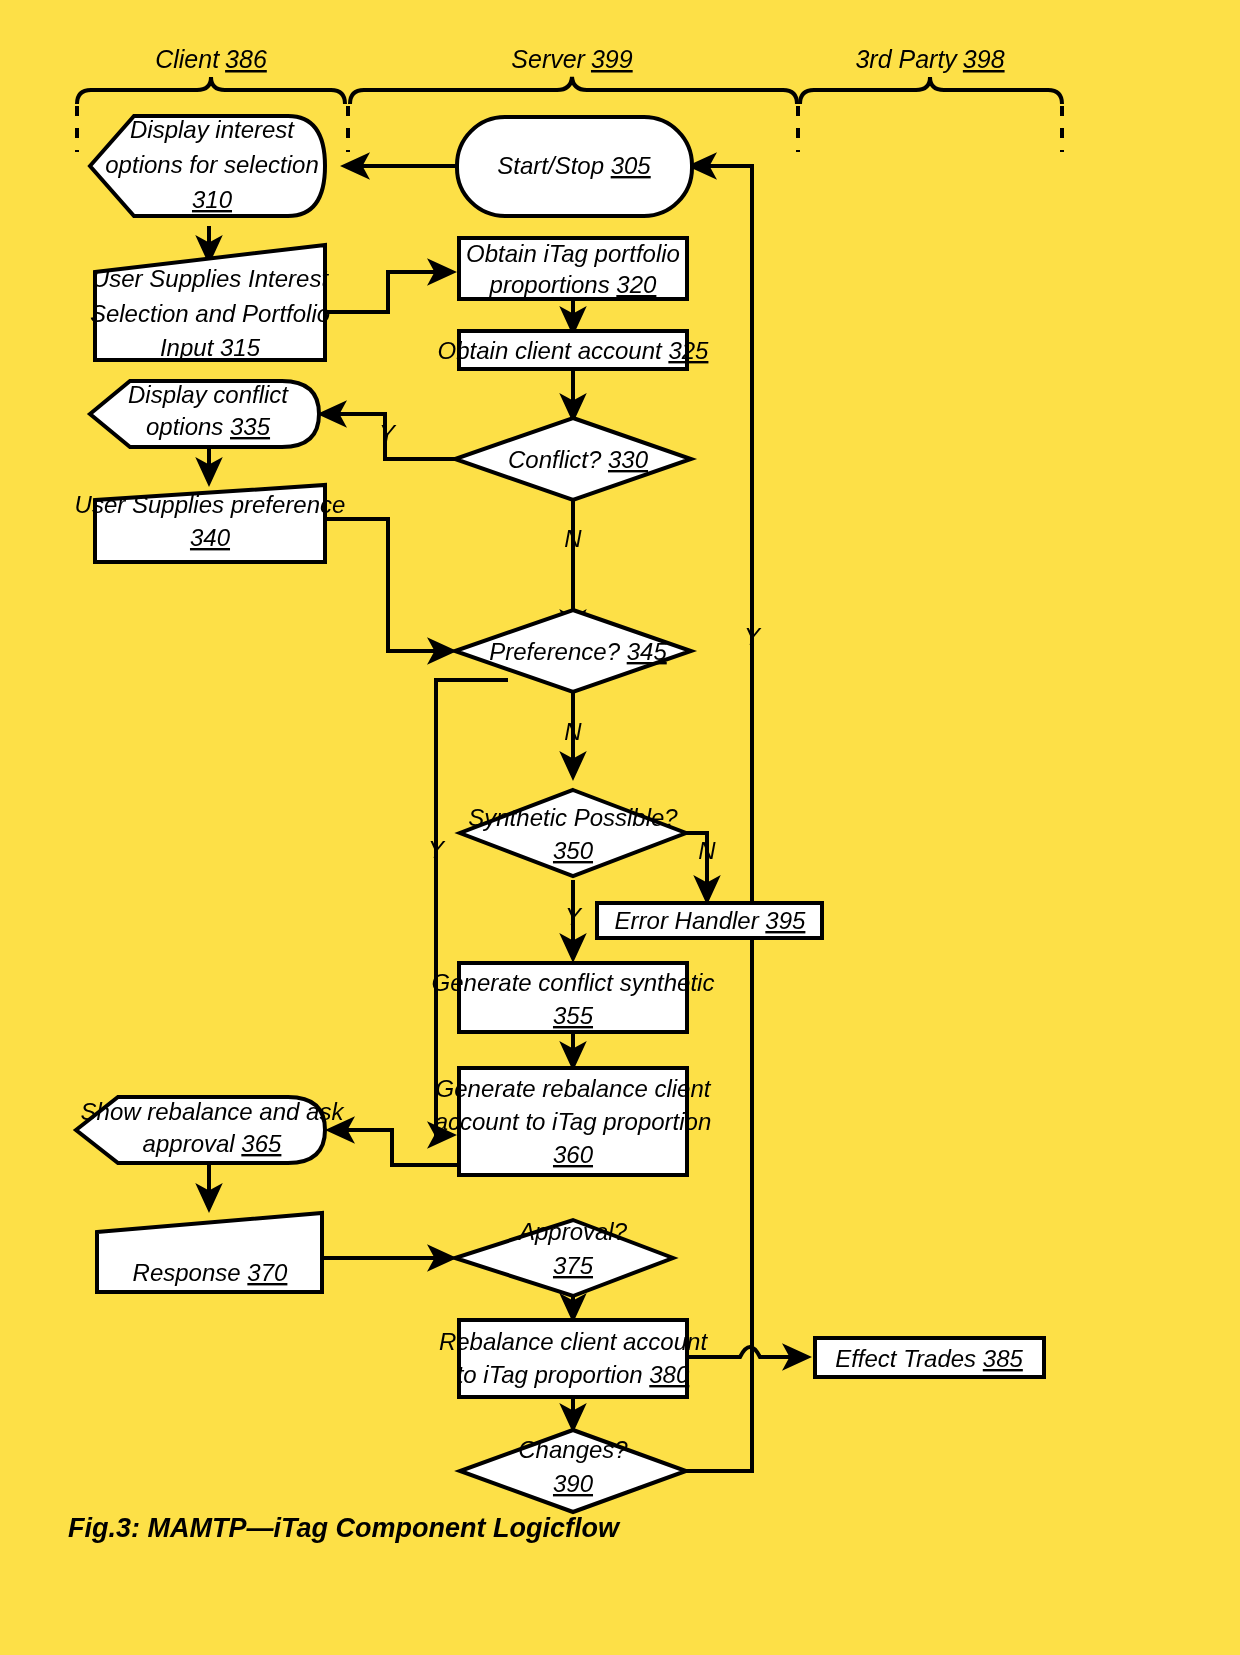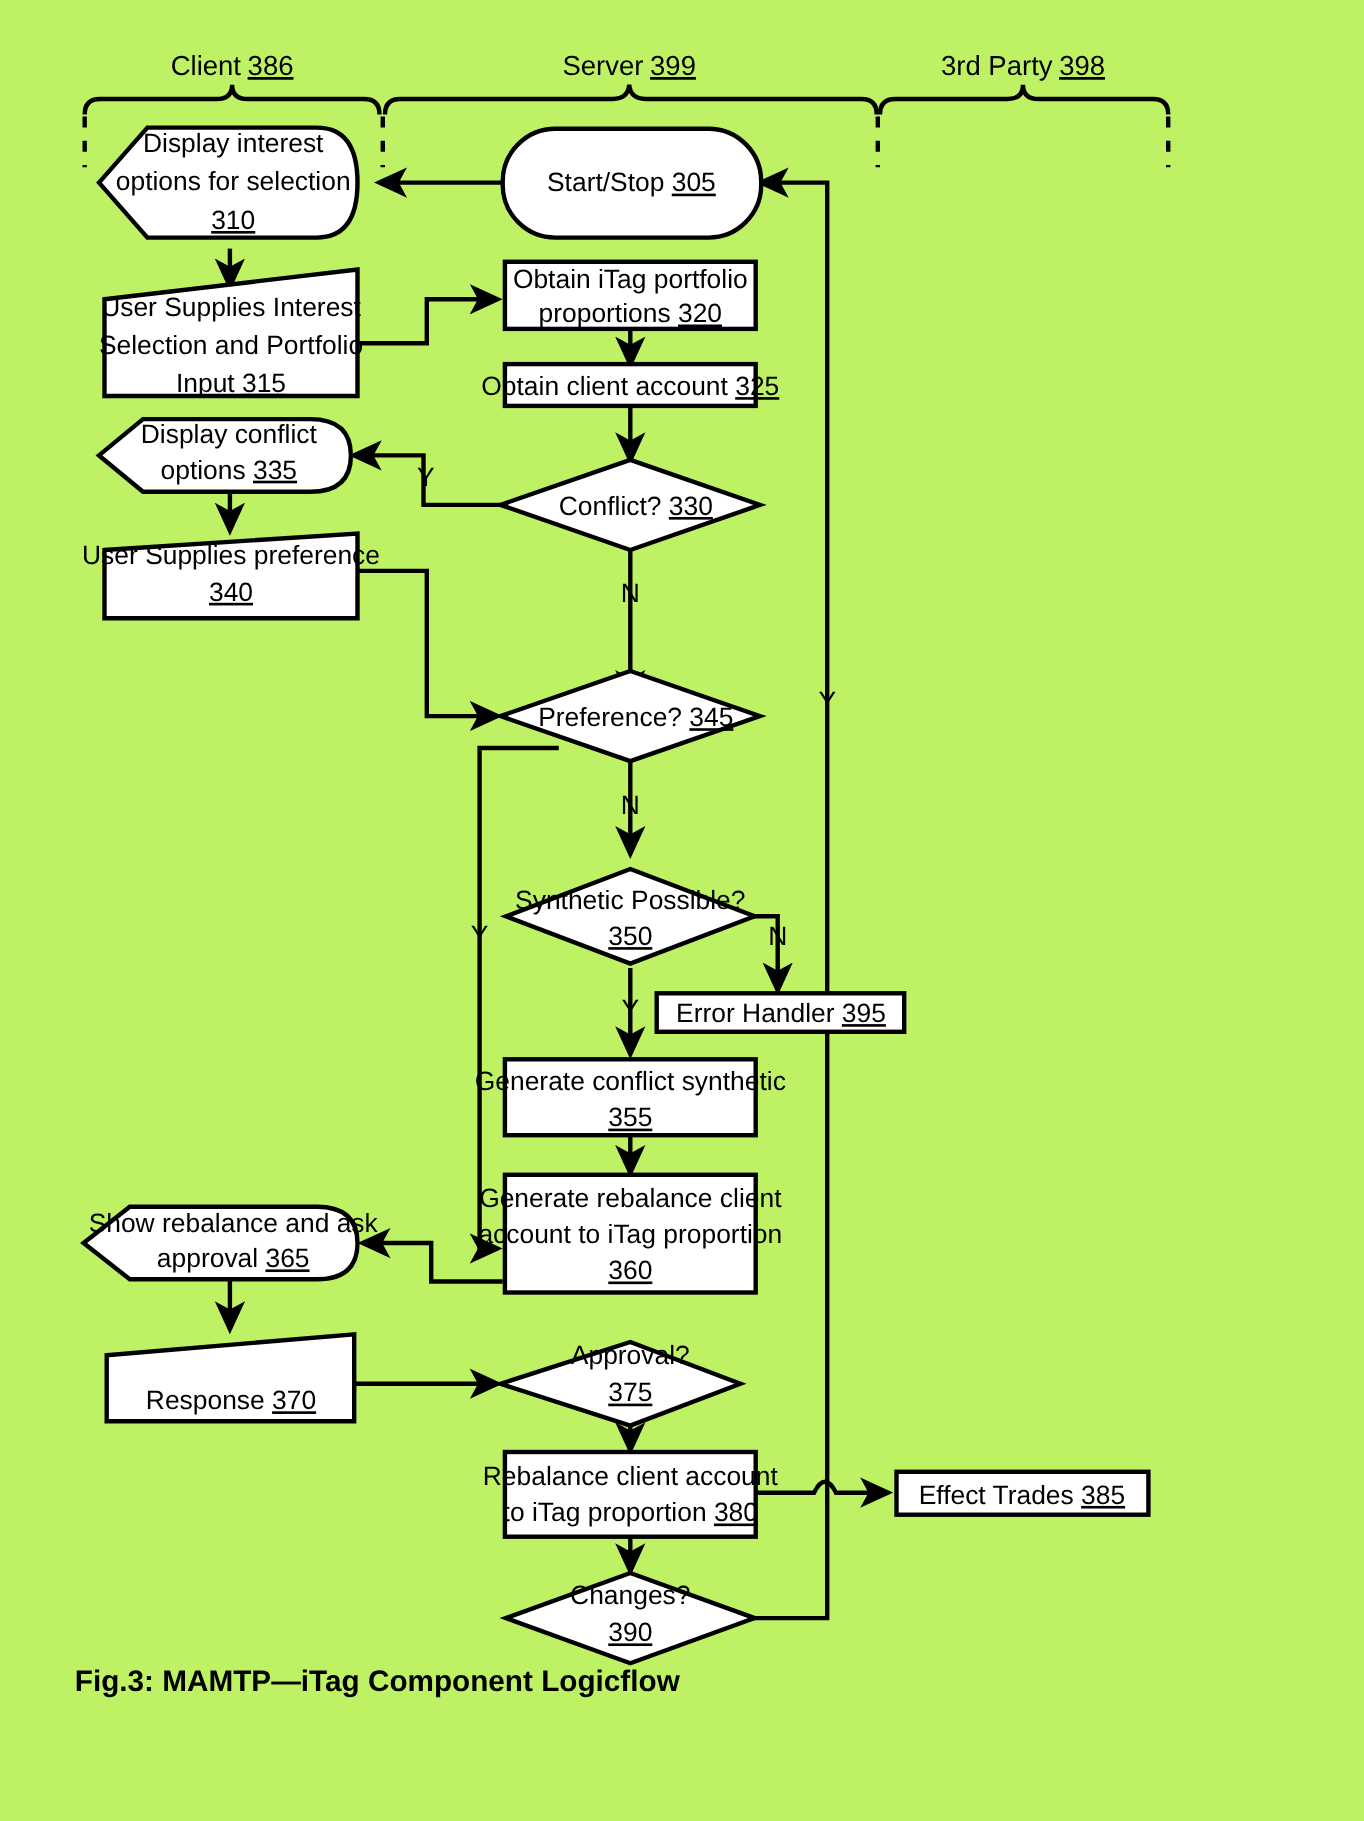--- a/index.html
+++ b/index.html
@@ -1,17 +1,17 @@
 <!DOCTYPE html>
 <html><head>
 <meta charset="utf-8">
 <style>
   html,body{margin:0;padding:0;background:#ffffff;}
   body{font-family:"Liberation Sans", sans-serif;}
-  #stage{position:relative;width:1240px;height:1655px;background:#bef264;overflow:hidden;}
+  #stage{position:relative;width:1240px;height:1655px;background:#fde047;overflow:hidden;font-style:italic;}
   #flow-svg{position:absolute;left:0;top:0;width:1240px;height:1655px;}
   .lane-label{font-size:25px;fill:#000;font-family:"Liberation Sans",sans-serif;text-anchor:middle;}
   .node-text{font-size:24px;fill:#000;font-family:"Liberation Sans",sans-serif;text-anchor:middle;}
   .edge-label{font-size:24px;fill:#000;font-family:"Liberation Sans",sans-serif;text-anchor:middle;}
   .caption-text{font-size:27px;fill:#000;font-weight:bold;font-family:"Liberation Sans",sans-serif;}
   .shape{fill:#ffffff;stroke:#000000;stroke-width:4;stroke-linejoin:miter;}
   .shape-round{fill:#ffffff;stroke:#000000;stroke-width:4;}
   .conn{fill:none;stroke:#000000;stroke-width:4;stroke-linecap:butt;stroke-linejoin:miter;}
   .brace{fill:none;stroke:#000000;stroke-width:4;}
   .divider{fill:none;stroke:#000000;stroke-width:4;stroke-dasharray:10 12;}

